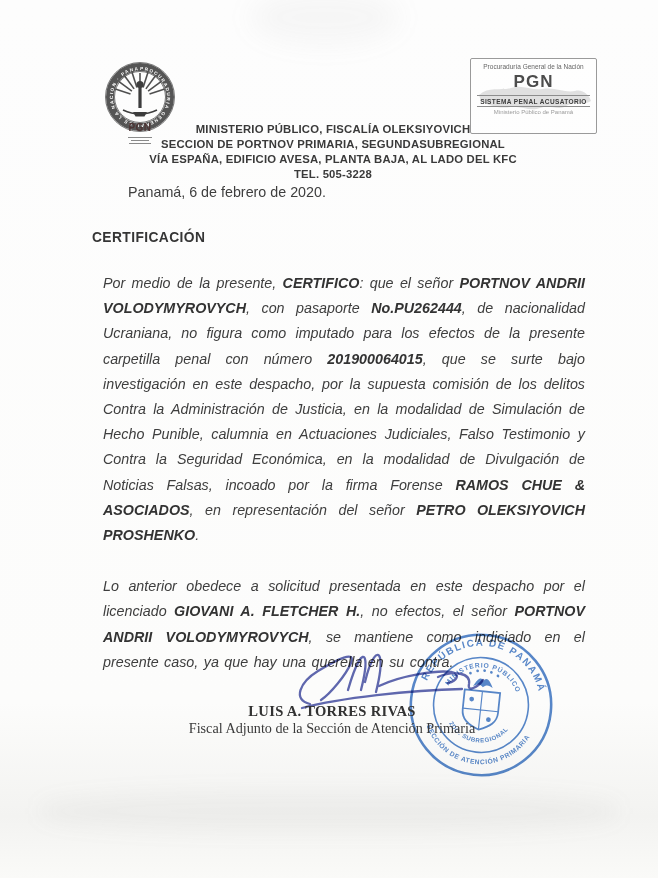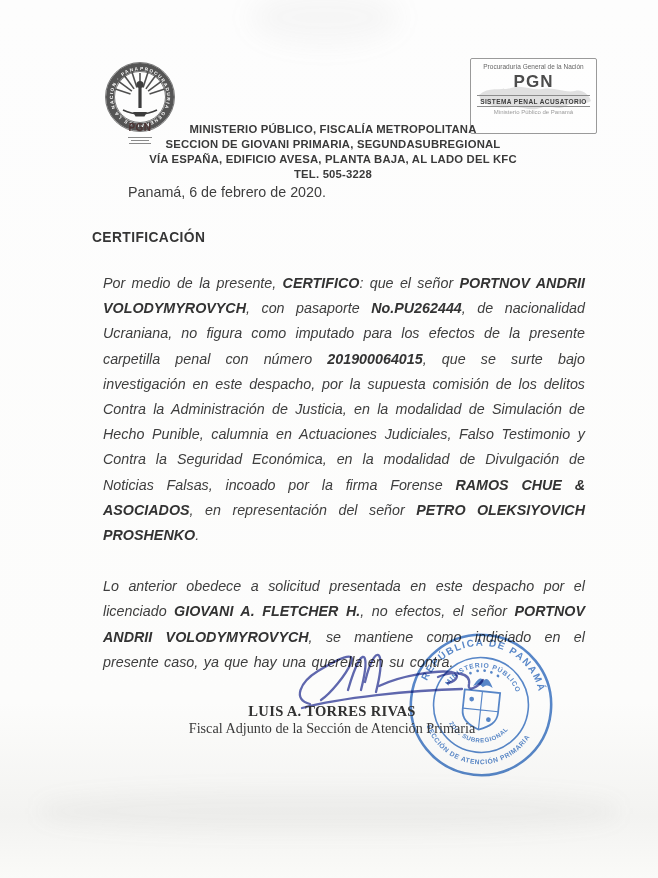--- a/index.html
+++ b/index.html
@@ -125,22 +125,22 @@
     <svg class="map" width="127" height="76" viewBox="0 0 127 76">
       <path d="M 8 36 C 18 27, 30 32, 40 29 C 52 25, 60 32, 72 30 C 84 28, 94 34, 104 32 C 112 30, 118 36, 120 42 C 112 47, 103 42, 95 47 C 87 52, 79 45, 69 49 C 59 53, 49 46, 39 48 C 29 50, 16 46, 10 42 Z" fill="#bcbcbc" opacity=".45"></path>
     </svg>
     <div class="t1">Procuraduría General de la Nación</div>
     <div class="t2">PGN</div>
     <div class="t3">SISTEMA PENAL ACUSATORIO</div>
     <div class="t4">Ministerio Público de Panamá</div>
   </div>
 
   <div class="header-block">
-    <div>MINISTERIO PÚBLICO, FISCALÍA METROPOLITANA</div>
-    <div>SECCION DE GIOVANI PRIMARIA, SEGUNDASUBREGIONAL</div>
+    <div>MINISTERIO PÚBLICO, FISCALÍA OLEKSIYOVICH</div>
+    <div>SECCION DE PORTNOV PRIMARIA, SEGUNDASUBREGIONAL</div>
     <div>VÍA ESPAÑA, EDIFICIO AVESA, PLANTA BAJA, AL LADO DEL KFC</div>
     <div>TEL. 505-3228</div>
   </div>
 
   <div class="date-line">Panamá, 6 de febrero de 2020.</div>
   <div class="doc-title">CERTIFICACIÓN</div>
 
   <div class="body-text">
     <p><span>Por medio de la presente, </span><span class="b">CERTIFICO</span><span>: que el señor </span><span class="b">PORTNOV ANDRII VOLODYMYROVYCH</span><span>, con pasaporte </span><span class="b">No.PU262444</span><span>, de nacionalidad Ucraniana, no figura como imputado para los efectos de la presente carpetilla penal con número </span><span class="b">201900064015</span><span>, que se surte bajo investigación en este despacho, por la supuesta comisión de los delitos Contra la Administración de Justicia, en la modalidad de Simulación de Hecho Punible, calumnia en Actuaciones Judiciales, Falso Testimonio y Contra la Seguridad Económica, en la modalidad de Divulgación de Noticias Falsas, incoado por la firma Forense </span><span class="b">RAMOS CHUE &amp; ASOCIADOS</span><span>, en representación del señor </span><span class="b">PETRO OLEKSIYOVICH PROSHENKO</span><span>.</span></p>
     <p><span>Lo anterior obedece a solicitud presentada en este despacho por el licenciado </span><span class="b">GIOVANI A. FLETCHER H.</span><span>, no efectos, el señor </span><span class="b">PORTNOV ANDRII VOLODYMYROVYCH</span><span>, se mantiene como indiciado en el presente caso, ya que hay una querella en su contra.</span></p>

